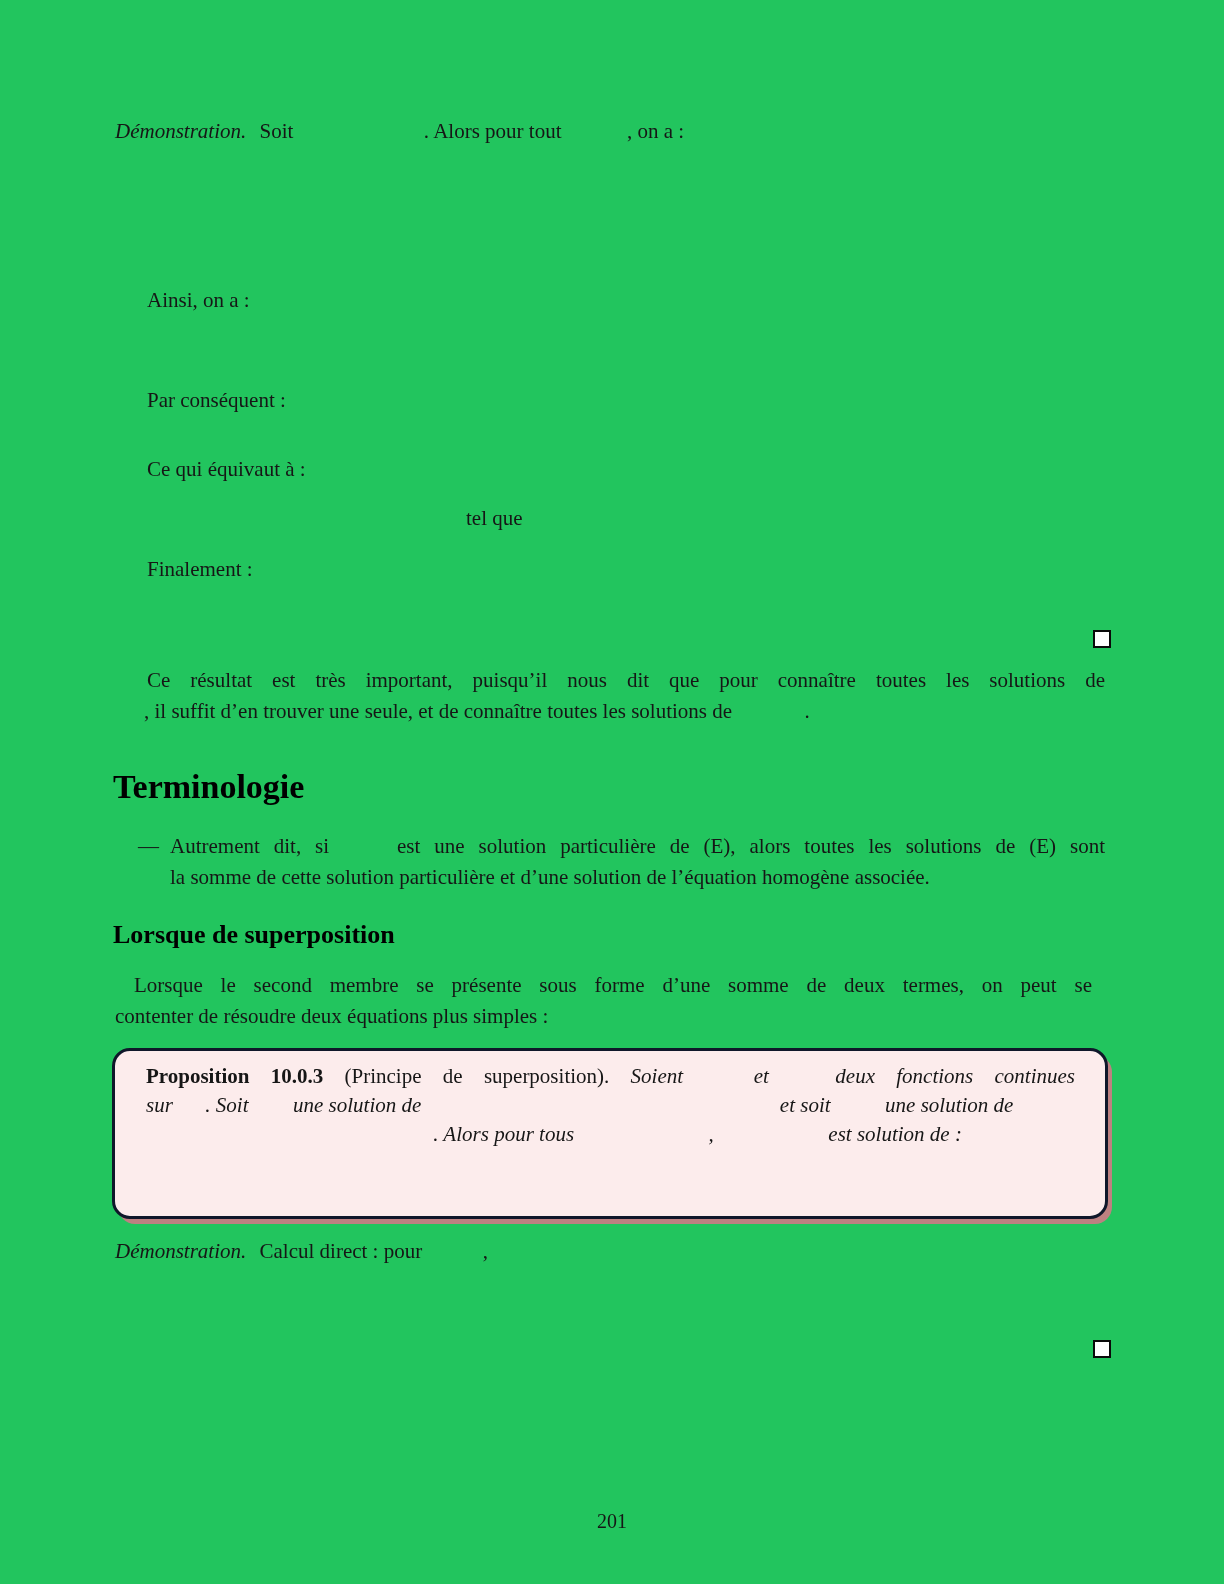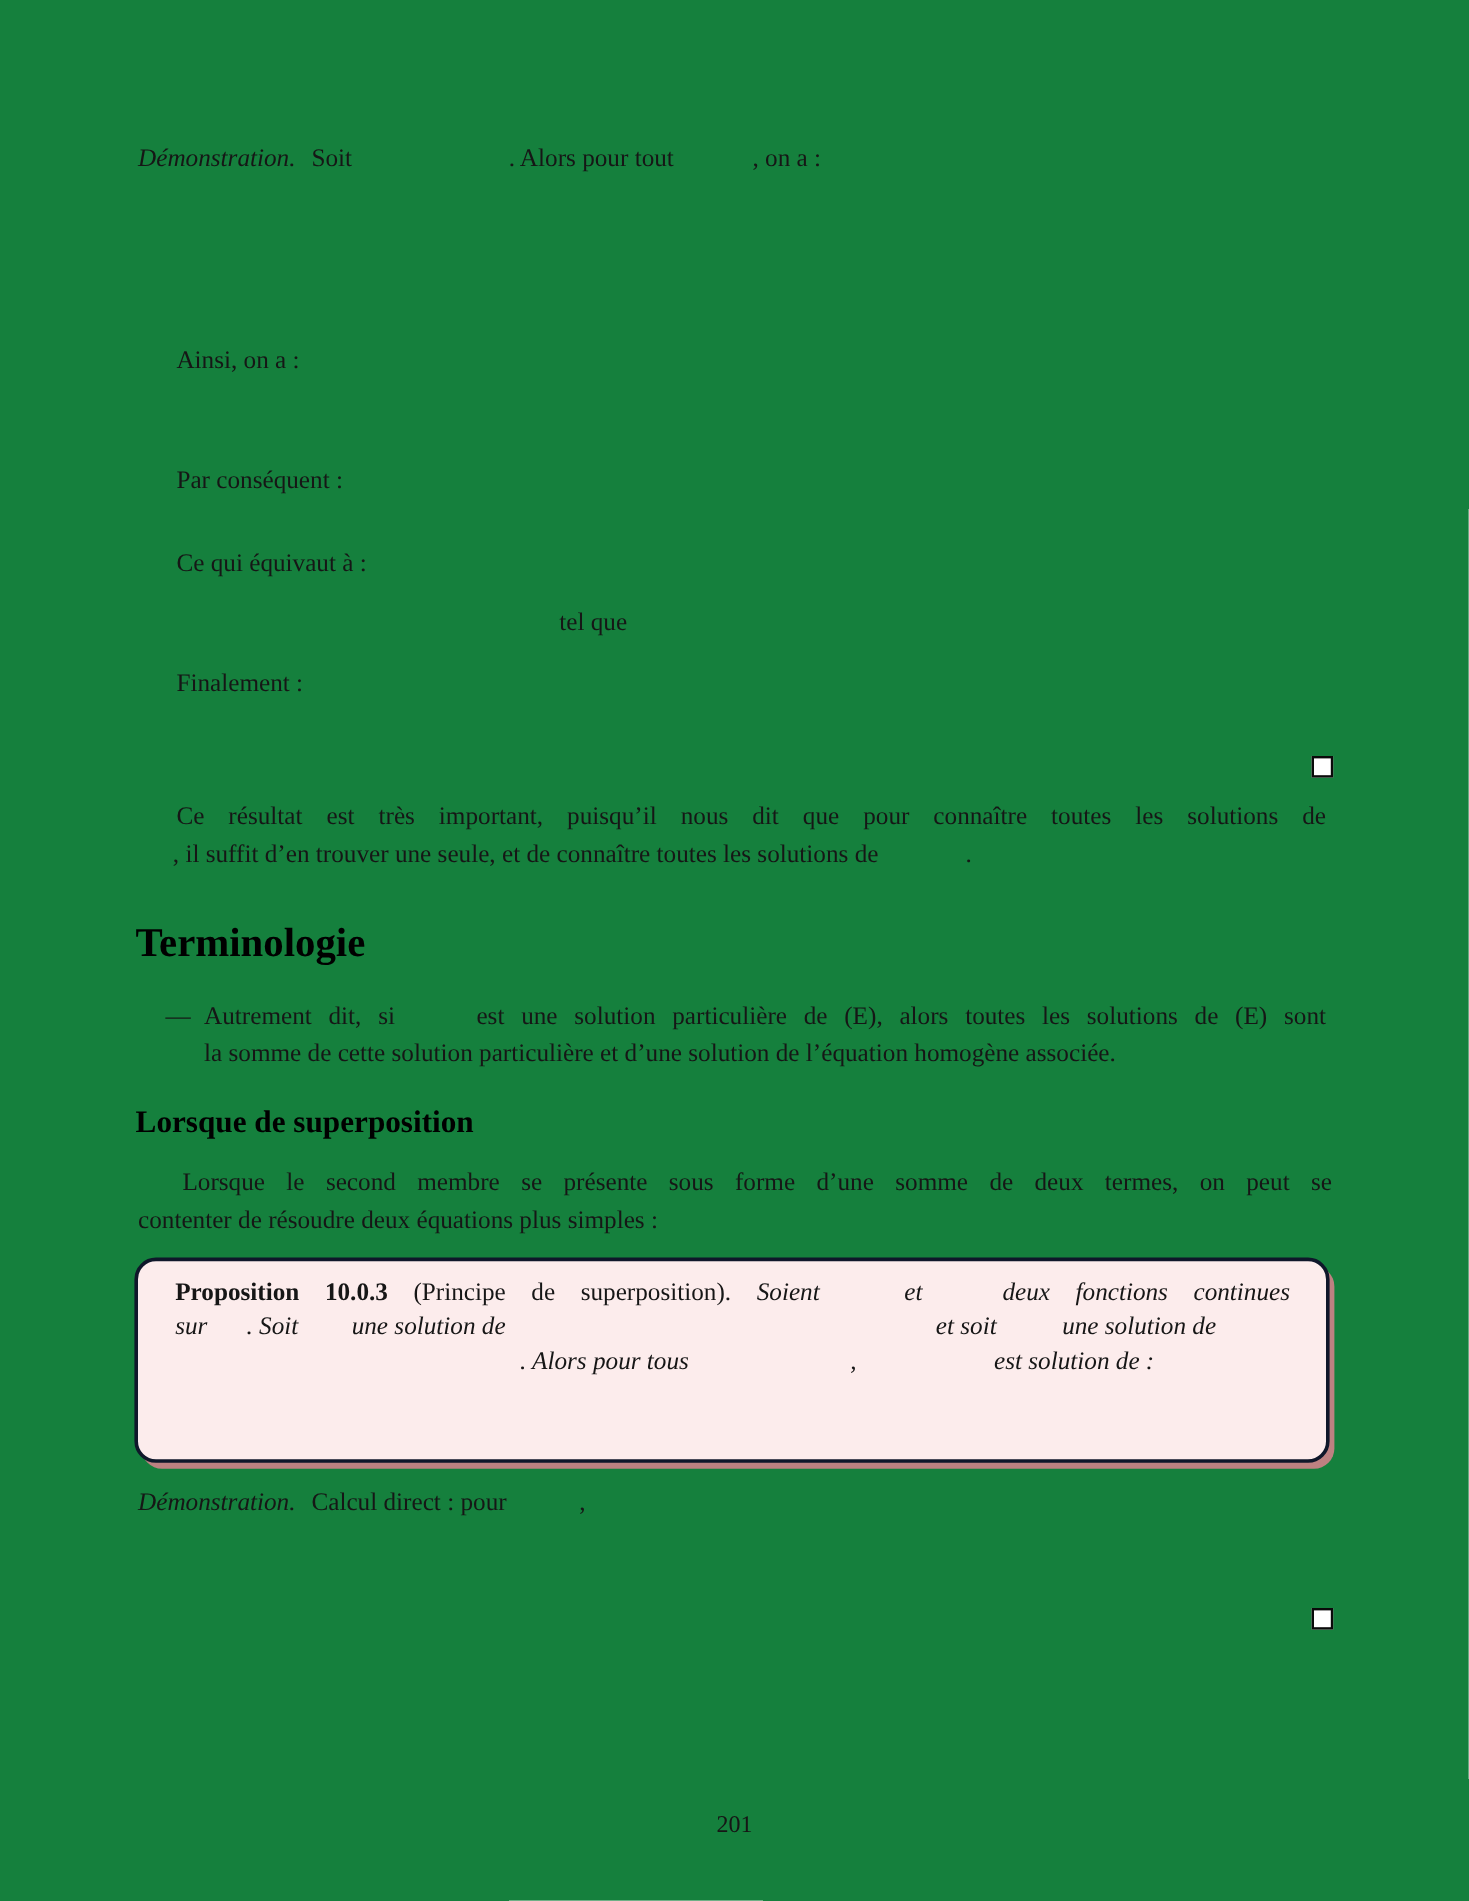--- a/index.html
+++ b/index.html
@@ -1,17 +1,17 @@
 <!DOCTYPE html>
 <html><head>
 <meta charset="utf-8">
 <style>
   html,body{margin:0;padding:0;background:#ffffff;}
   .page{
-    position:relative;width:1224px;height:1584px;background:#15803d;
+    position:relative;width:1224px;height:1584px;background:#22c55e;
     font-family:"Liberation Serif","DejaVu Serif",serif;color:#161616;
     overflow:hidden;
   }
   .t{position:absolute;font-size:21px;line-height:27px;white-space:nowrap;}
   .just{text-align:justify;text-align-last:justify;white-space:normal;}
   .it{font-style:italic;}
   .b{font-weight:bold;}
   .gap{display:inline-block;height:1px;vertical-align:baseline;}
   .h1{position:absolute;font-size:34px;font-weight:bold;line-height:38px;white-space:nowrap;color:#000;}
   .h2{position:absolute;font-size:26px;font-weight:bold;line-height:30px;white-space:nowrap;color:#000;}
@@ -63,21 +63,21 @@
   <span class="t" style="left:138px;top:833px;">—</span>
   <div class="t just" style="left:170px;top:833px;width:935px;">
     <span>Autrement dit, si</span>
     <span class="gap" style="width:40px;"></span>
     <span>est une solution particulière de (E), alors toutes les solutions de (E) sont</span>
   </div>
   <div class="t" style="left:170px;top:864px;">la somme de cette solution particulière et d’une solution de l’équation homogène associée.</div>
 
   <div class="h2" style="left:113px;top:920px;">Lorsque de superposition</div>
 
-  <div class="t just" style="left:152px;top:972px;width:958px;">Lorsque le second membre se présente sous forme d’une somme de deux termes, on peut se</div>
+  <div class="t just" style="left:134px;top:972px;width:958px;">Lorsque le second membre se présente sous forme d’une somme de deux termes, on peut se</div>
   <div class="t" style="left:115px;top:1003px;">contenter de résoudre deux équations plus simples :</div>
 
   <div class="propbox">
     <div class="t just" style="left:31px;top:12px;width:929px;">
       <span class="b">Proposition 10.0.3</span>
       <span>(Principe de superposition).</span>
       <span class="it">Soient</span>
       <span class="gap" style="width:28px;"></span>
       <span class="it">et</span>
       <span class="gap" style="width:24px;"></span>

